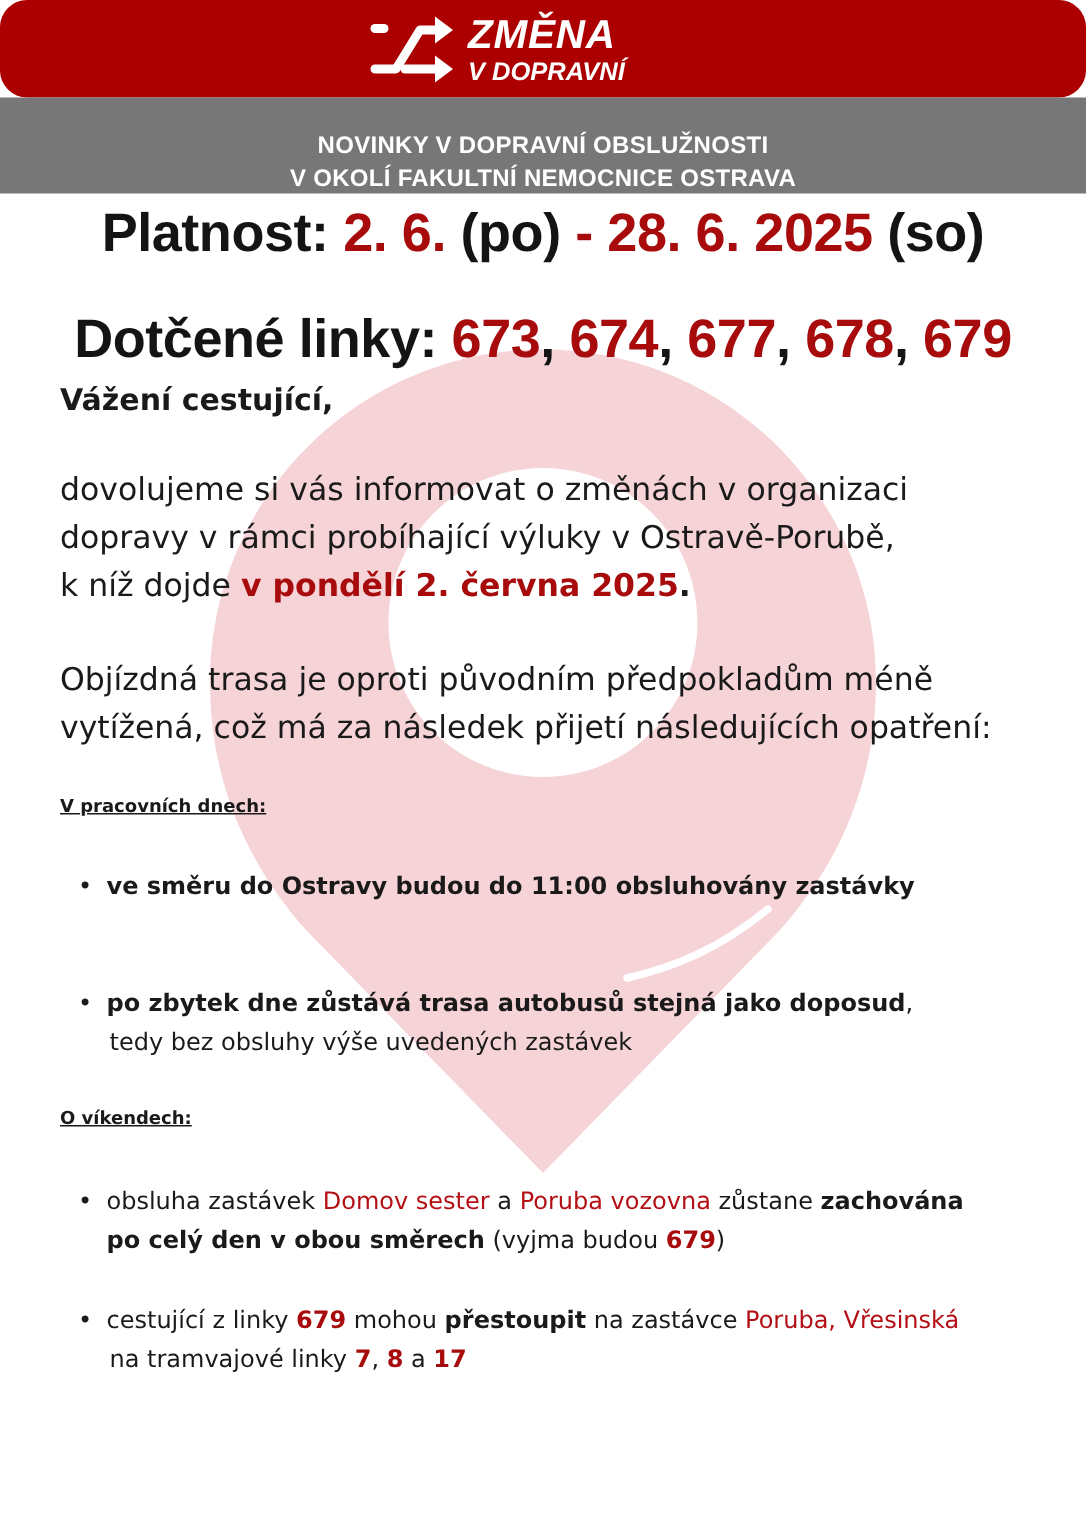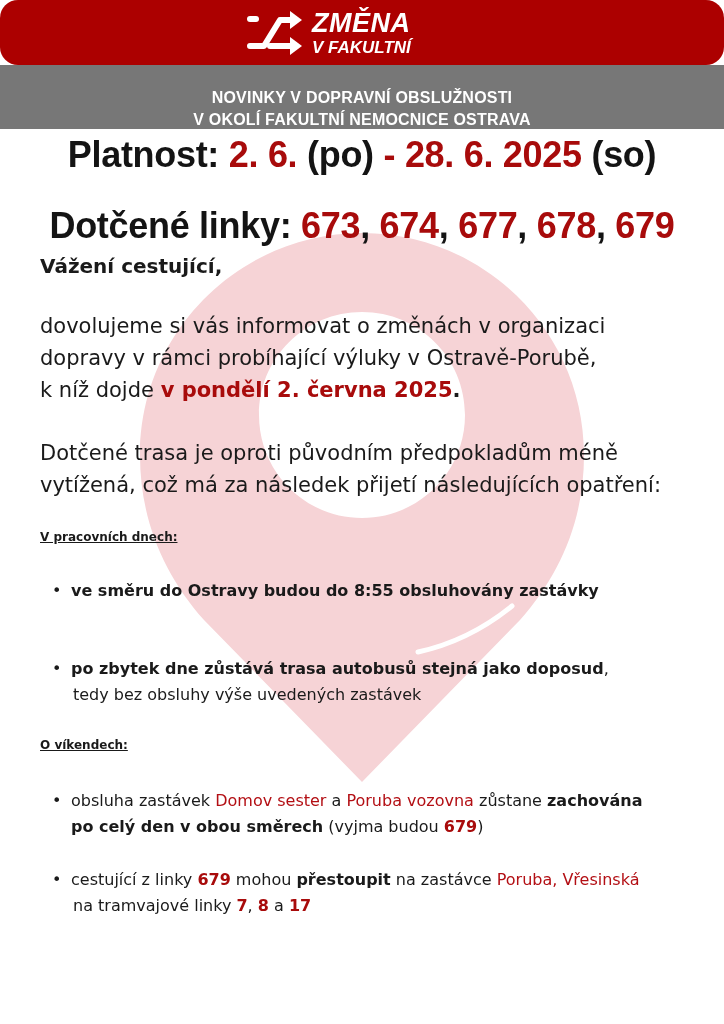--- a/index.html
+++ b/index.html
@@ -65,21 +65,21 @@
       <g fill="none" stroke="#fff" stroke-width="6" stroke-linecap="round" stroke-linejoin="round">
         <line x1="4" y1="9" x2="10" y2="9"></line>
         <path d="M4 36 L18 36 L34 10 L46 10"></path>
         <path d="M24 36 L46 36"></path>
       </g>
       <polygon points="44,1 56,10 44,19" fill="#fff"></polygon>
       <polygon points="44,27 56,36 44,45" fill="#fff"></polygon>
     </svg>
     <div class="logo-text">
       <span class="l1">ZMĚNA</span>
-      <span class="l2">V FAKULTNÍ</span>
+      <span class="l2">V DOPRAVNÍ</span>
     </div>
   </div>
 </div>
 <div class="header-gray">
   <div>NOVINKY V DOPRAVNÍ OBSLUŽNOSTI</div>
   <div>V OKOLÍ FAKULTNÍ NEMOCNICE OSTRAVA</div>
 </div>
 
 <svg class="pin-bg" viewBox="0 0 724 1024">
   <path fill="#f6d3d6" fill-rule="evenodd" d="M362 233
@@ -109,29 +109,29 @@
 
   <div class="p greeting" style="top:250px;">Vážení cestující,</div>
 
   <div class="p" style="top:310px;">
     <div>dovolujeme si vás informovat o změnách v organizaci</div>
     <div>dopravy v rámci probíhající výluky v Ostravě-Porubě,</div>
     <div><span>k níž dojde </span><b class="red">v pondělí 2. června 2025</b><b>.</b></div>
   </div>
 
   <div class="p" style="top:437px;">
-    <div>Dotčené trasa je oproti původním předpokladům méně</div>
+    <div>Objízdná trasa je oproti původním předpokladům méně</div>
     <div>vytížená, což má za následek přijetí následujících opatření:</div>
   </div>
 
   <div class="section-h" style="top:530px;">V pracovních dnech:</div>
 
   <div class="bullet" style="top:578px;">
     <span class="dot">•</span>
-    <span class="b-line1"><b>ve směru do Ostravy budou do 8:55 obsluhovány zastávky</b></span>
+    <span class="b-line1"><b>ve směru do Ostravy budou do 11:00 obsluhovány zastávky</b></span>
   </div>
 
   <div class="bullet" style="top:656px;">
     <span class="dot">•</span>
     <span class="b-line1"><b>po zbytek dne zůstává trasa autobusů stejná jako doposud</b><span>,</span></span>
     <span class="b-line2">tedy bez obsluhy výše uvedených zastávek</span>
   </div>
 
   <div class="section-h" style="top:738px;">O víkendech:</div>
 

